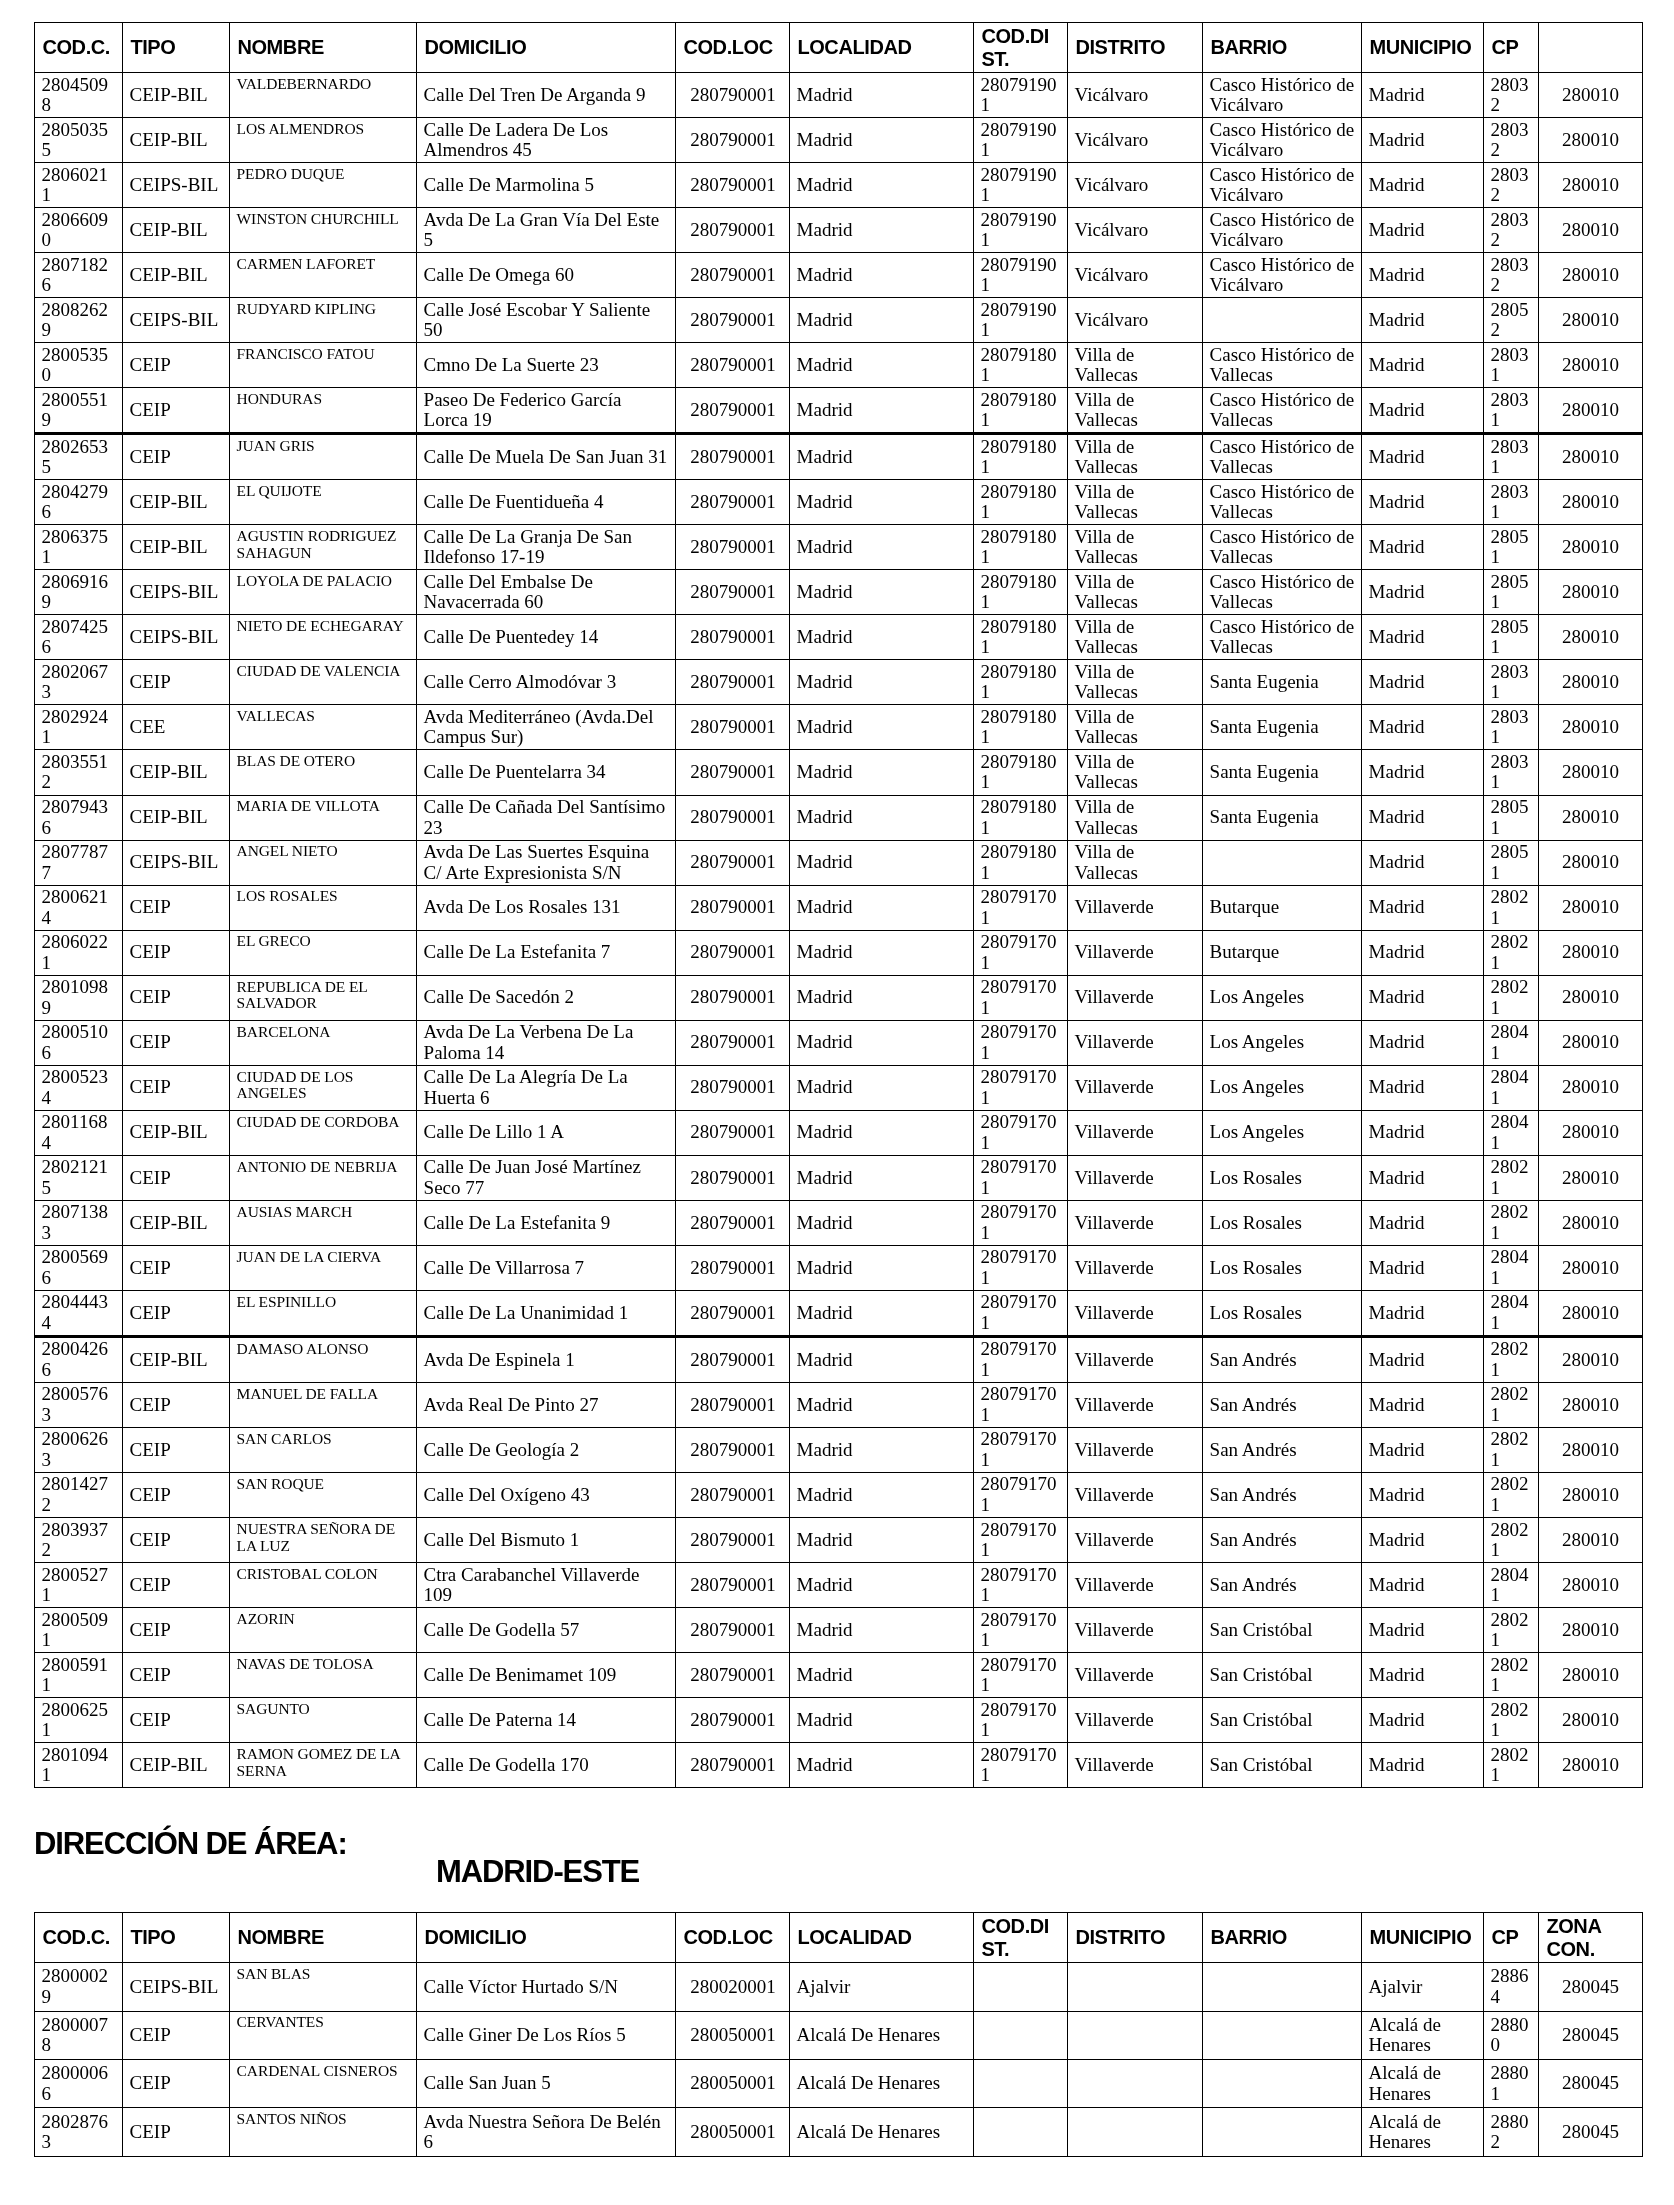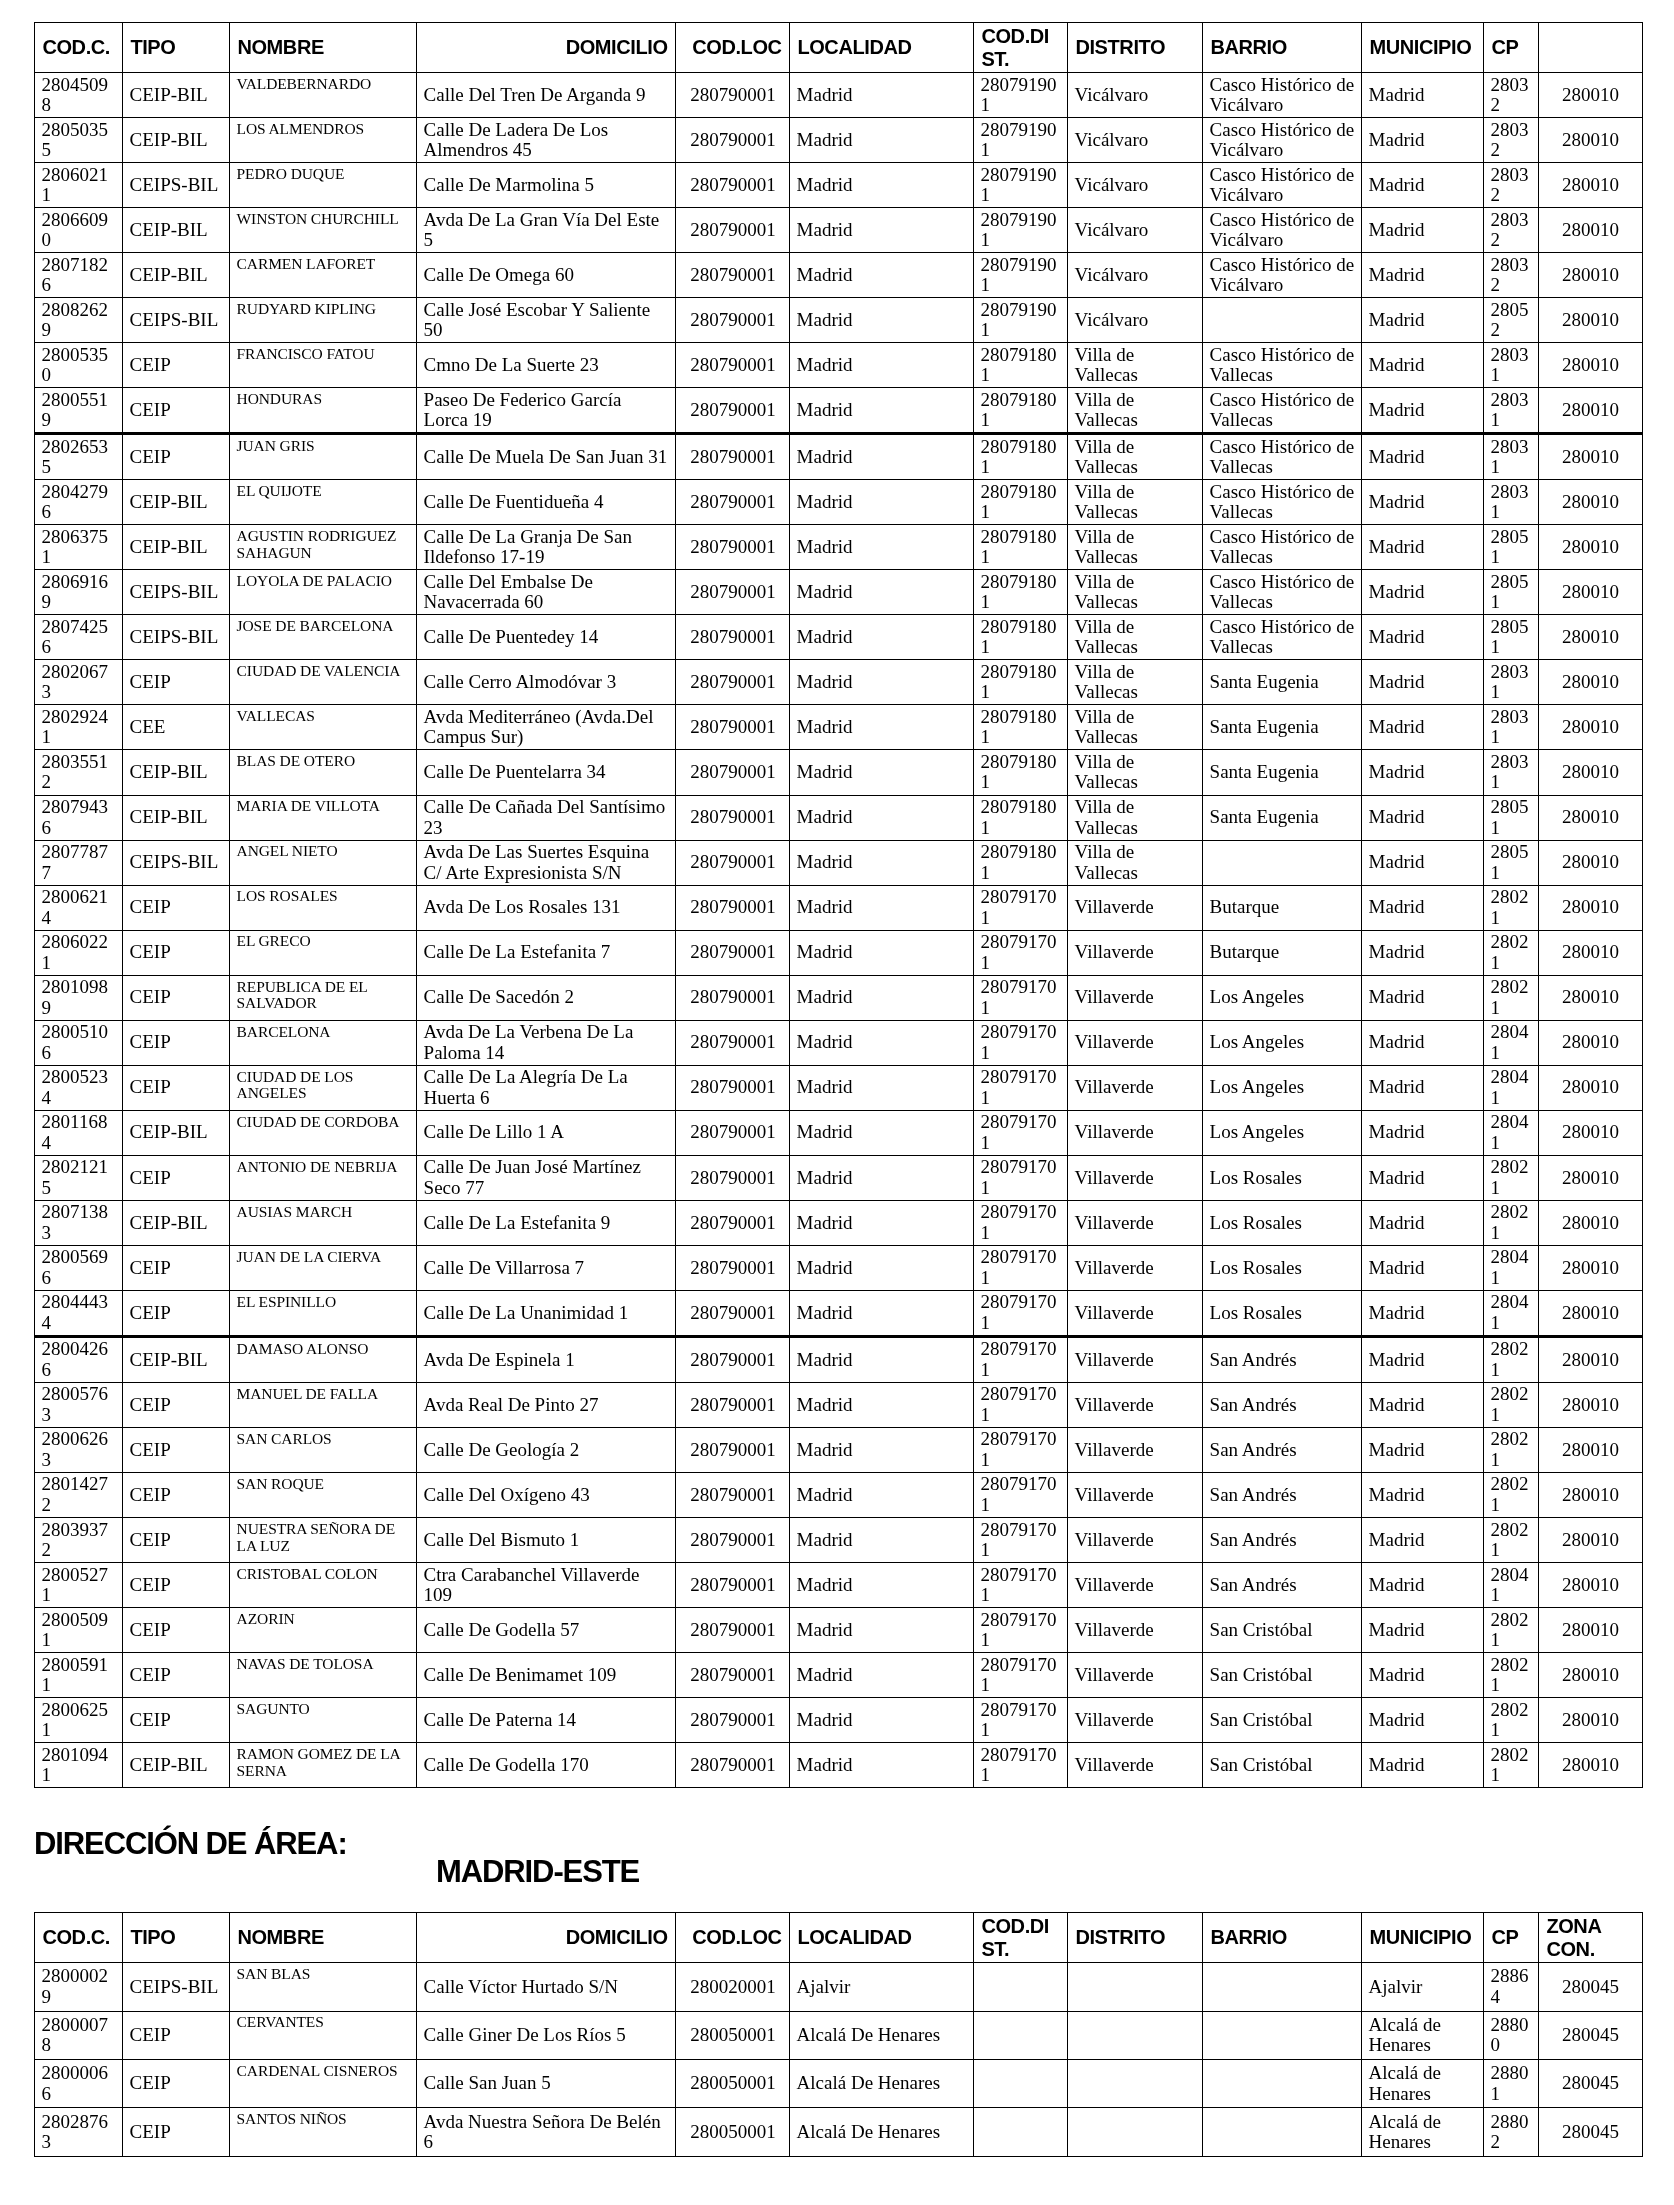--- a/index.html
+++ b/index.html
@@ -25,21 +25,21 @@
   table.listing th {
     font-family: "Liberation Sans", sans-serif;
     font-weight: bold;
     font-size: 20px;
     height: 36px;
     text-align: left;
     vertical-align: middle;
     padding: 1.5px 7.4px;
     letter-spacing: -0.4px;
   }
-  table.listing th.c3, table.listing th.c4 { text-align: right; }
+  table.listing th.c3, table.listing th.c4 { text-align: left; }
   table.listing td {
     font-size: 19px;
     line-height: 1.08;
     padding: 1.5px 6.6px;
     vertical-align: middle;
     height: 32px;
   }
   table.listing td.c0 { text-align: left; }
   table.listing td.c2 { vertical-align: top; font-size: 15.5px; padding-top: 2.9px; letter-spacing: -0.1px; margin-left: 27px; }
   table.listing td.c4 { text-align: right; padding-right: 13.3px; }
@@ -263,21 +263,21 @@
           <td class="c6">280791801</td>
           <td class="c7">Villa de Vallecas</td>
           <td class="c8">Casco Histórico de Vallecas</td>
           <td class="c9">Madrid</td>
           <td class="c10">28051</td>
           <td class="c11">280010</td>
         </tr>
         <tr>
           <td class="c0">28074256</td>
           <td class="c1">CEIPS-BIL</td>
-          <td class="c2">JOSE DE BARCELONA</td>
+          <td class="c2">NIETO DE ECHEGARAY</td>
           <td class="c3">Calle De Puentedey 14</td>
           <td class="c4">280790001</td>
           <td class="c5">Madrid</td>
           <td class="c6">280791801</td>
           <td class="c7">Villa de Vallecas</td>
           <td class="c8">Casco Histórico de Vallecas</td>
           <td class="c9">Madrid</td>
           <td class="c10">28051</td>
           <td class="c11">280010</td>
         </tr>

